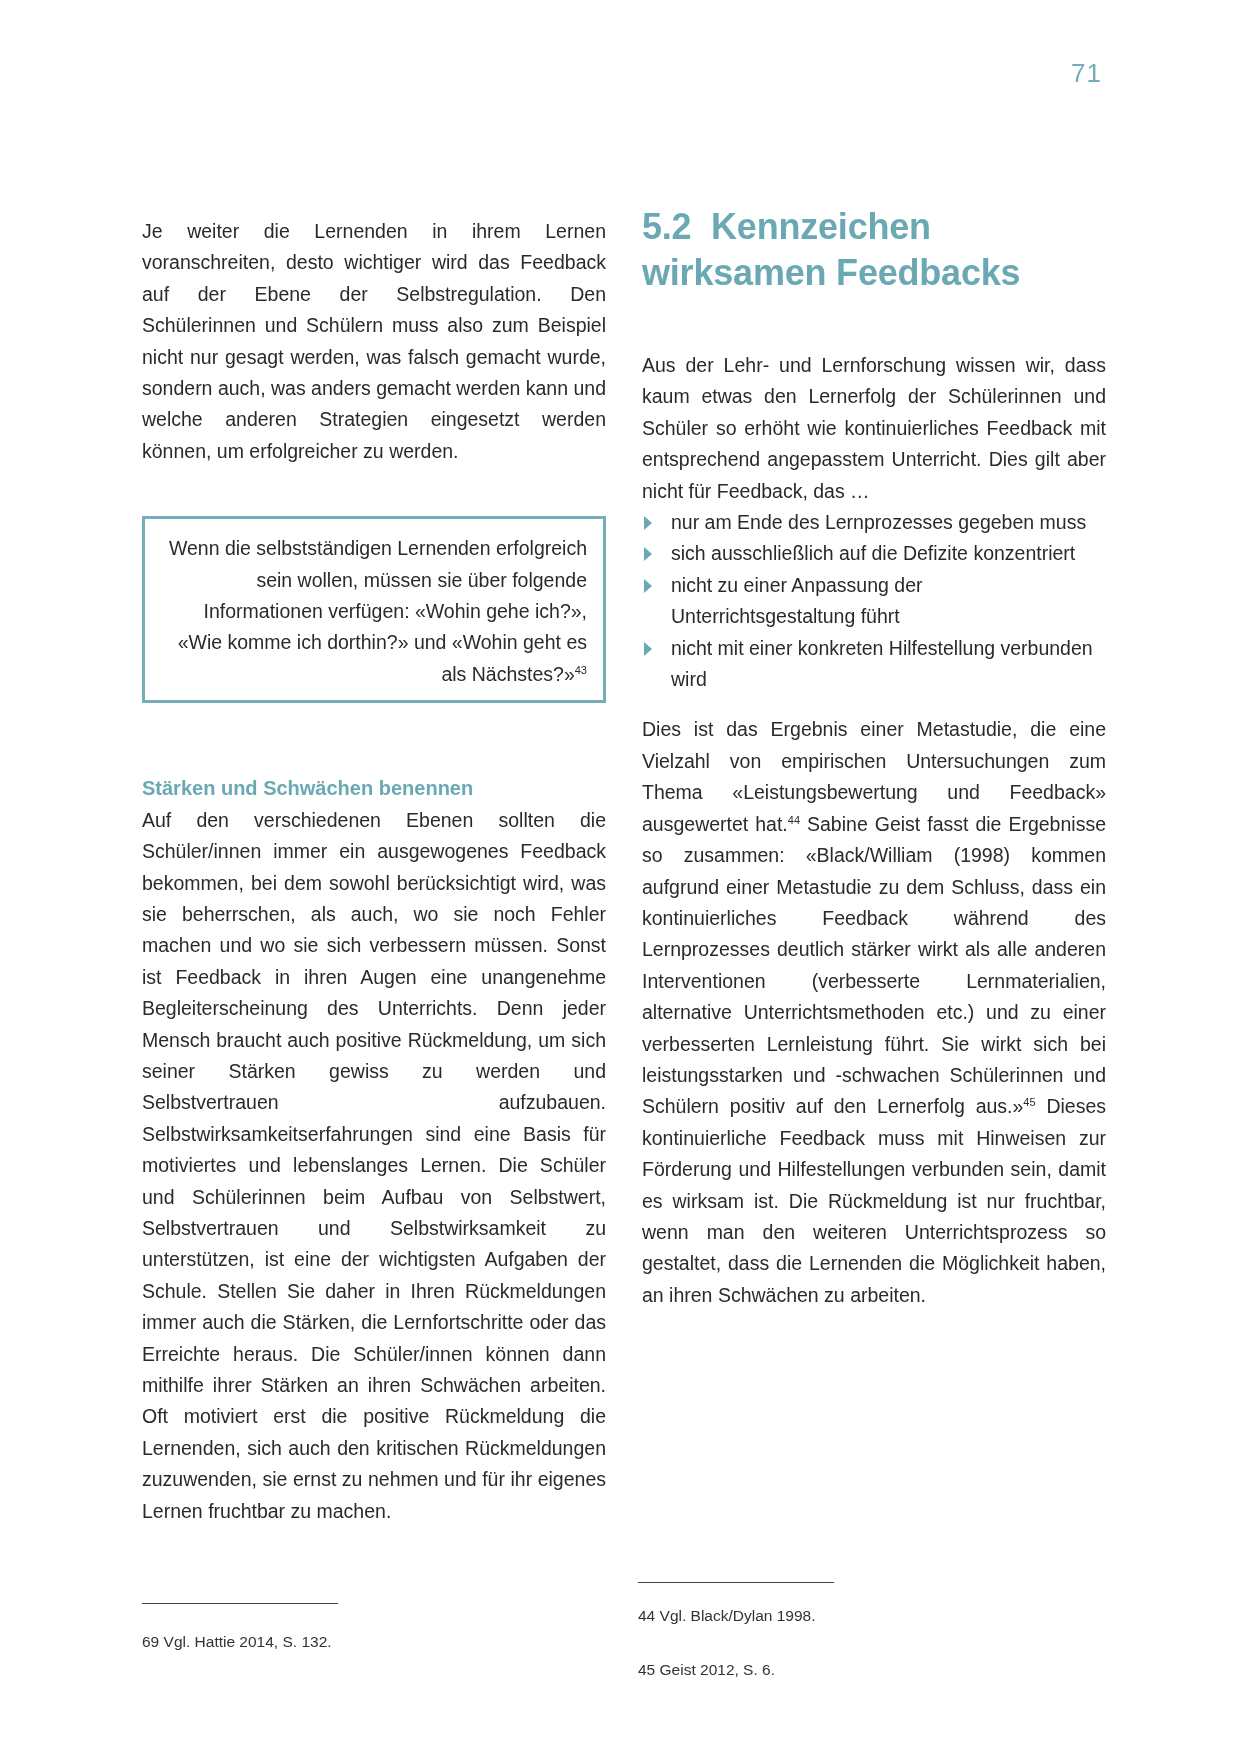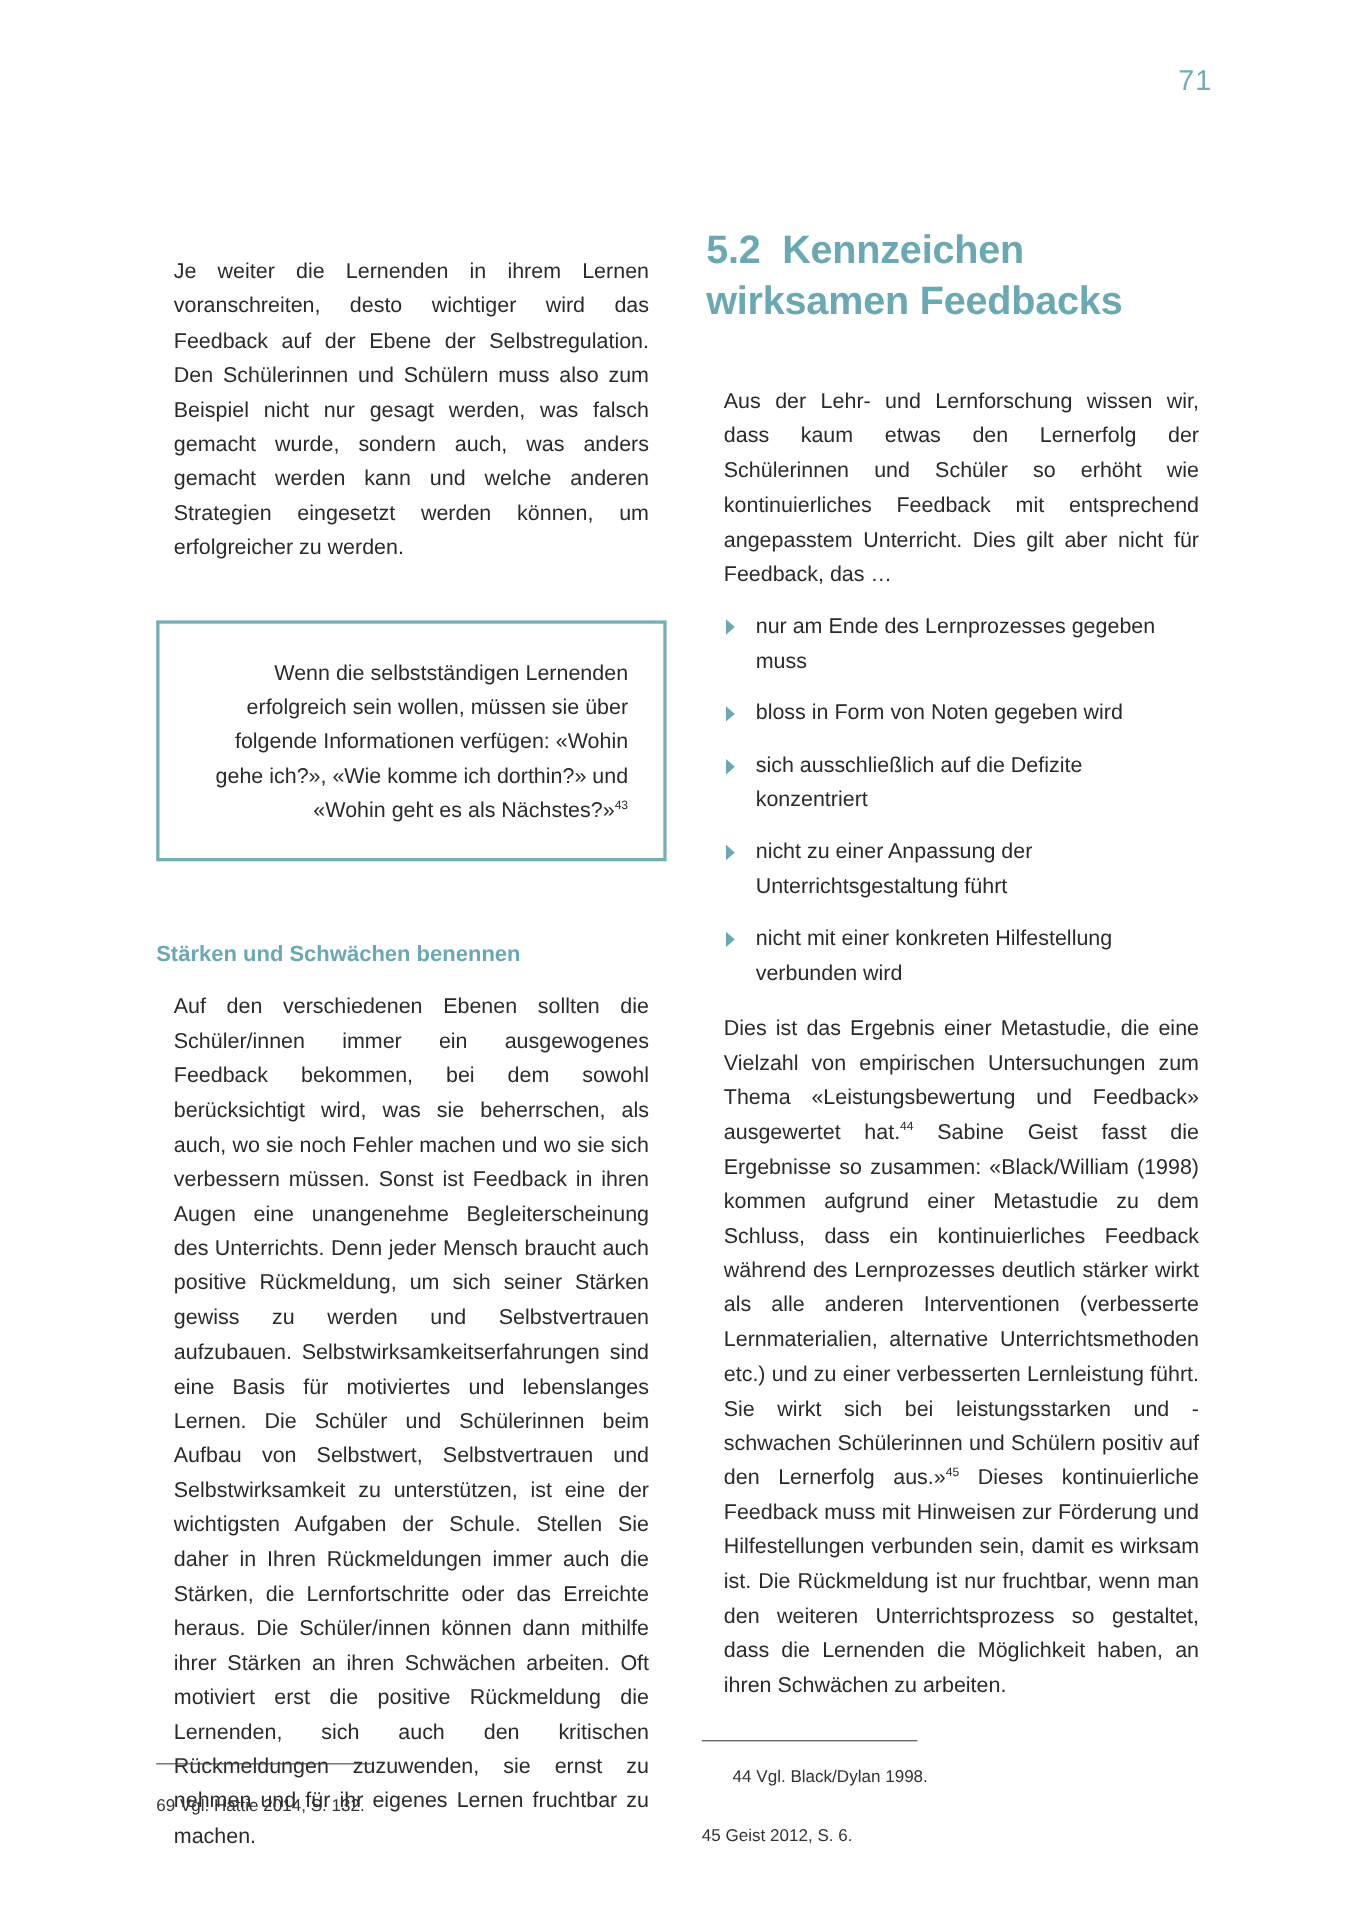--- a/index.html
+++ b/index.html
@@ -3,21 +3,21 @@
 <meta charset="utf-8">
 <style>
   html, body { margin: 0; padding: 0; background: #ffffff; }
   body { width: 1240px; height: 1754px; position: relative; overflow: hidden;
          font-family: "Liberation Sans", sans-serif; color: #2a2a2a; }
   .page-number { position: absolute; right: 138px; top: 58px; font-size: 26px;
                  color: #74adb7; font-weight: 300; letter-spacing: 1px; }
   .col { position: absolute; width: 464px; }
   .col-left { left: 142px; top: 216px; }
   .col-right { left: 642px; top: 204px; }
-  p, li { font-size: 19.5px; line-height: 31.4px; margin: 16px; text-align: justify; }
+  p, li { font-size: 19.5px; line-height: 31.4px; margin: 0; text-align: justify; }
   .heading { font-size: 36px; line-height: 46px; color: #6aa9b4; font-weight: bold;
              margin: 0 0 54px 0; letter-spacing: -0.2px; }
   .quote-box { border: 3px solid #76aeb8; padding: 14px 16px 10px 16px; margin-top: 49px;
                width: 426px; }
   .quote-box p { text-align: right; }
   .sup { font-size: 11px; vertical-align: super; line-height: 0; }
   .subheading { color: #6aa9b4; font-weight: bold; font-size: 20px; line-height: 31.4px;
                 margin-top: 70px; }
   ul.bullets { list-style: none; margin: 0; padding: 0; }
   ul.bullets li { position: relative; padding-left: 29px; text-align: left; }
@@ -42,26 +42,25 @@
 
   <div class="subheading">Stärken und Schwächen benennen</div>
   <p lang="de" style="hyphens:auto;">Auf den verschiedenen Ebenen sollten die Schüler/innen immer ein ausgewogenes Feedback bekommen, bei dem sowohl berücksichtigt wird, was sie beherrschen, als auch, wo sie noch Fehler machen und wo sie sich verbessern müssen. Sonst ist Feedback in ihren Augen eine unangenehme Begleiterscheinung des Unterrichts. Denn jeder Mensch braucht auch positive Rückmeldung, um sich seiner Stärken gewiss zu werden und Selbstvertrauen aufzubauen. Selbstwirksamkeitserfahrungen sind eine Basis für motiviertes und lebenslanges Lernen. Die Schüler und Schülerinnen beim Aufbau von Selbstwert, Selbstvertrauen und Selbstwirksamkeit zu unterstützen, ist eine der wichtigsten Aufgaben der Schule. Stellen Sie daher in Ihren Rückmeldungen immer auch die Stärken, die Lernfortschritte oder das Erreichte heraus. Die Schüler/innen können dann mithilfe ihrer Stärken an ihren Schwächen arbeiten. Oft motiviert erst die positive Rückmeldung die Lernenden, sich auch den kritischen Rückmeldungen zuzuwenden, sie ernst zu nehmen und für ihr eigenes Lernen fruchtbar zu machen.</p>
 </div>
 
 <div class="col col-right">
   <h2 class="heading" style="white-space:pre-wrap;">5.2  Kennzeichen wirksamen Feedbacks</h2>
   <p lang="de" style="hyphens:auto;">Aus der Lehr- und Lernforschung wissen wir, dass kaum etwas den Lernerfolg der Schülerinnen und Schüler so erhöht wie kontinuierliches Feedback mit entsprechend angepasstem Unterricht. Dies gilt aber nicht für Feedback, das …</p>
   <ul class="bullets">
     <li><span class="bullet"></span><span>nur am Ende des Lernprozesses gegeben muss</span></li>
-    <li><span class="bullet"></span><span>bloss in Form von Noten gegeben wird</span></li>
     <li><span class="bullet"></span><span>sich ausschließlich auf die Defizite konzentriert</span></li>
     <li><span class="bullet"></span><span>nicht zu einer Anpassung der Unterrichtsgestaltung führt</span></li>
     <li><span class="bullet"></span><span>nicht mit einer konkreten Hilfestellung verbunden wird</span></li>
   </ul>
   <p class="para-gap" lang="de" style="hyphens:auto;"><span>Dies ist das Ergebnis einer Metastudie, die eine Vielzahl von empirischen Untersuchungen zum Thema «Leistungsbewertung und Feedback» ausgewertet hat.</span><span class="sup">44</span><span> Sabine Geist fasst die Ergebnisse so zusammen: «Black/William (1998) kommen aufgrund einer Metastudie zu dem Schluss, dass ein kontinuierliches Feedback während des Lernprozesses deutlich stärker wirkt als alle anderen Interventionen (verbesserte Lernmaterialien, alternative Unterrichtsmethoden etc.) und zu einer verbesserten Lernleistung führt. Sie wirkt sich bei leistungsstarken und -schwachen Schülerinnen und Schülern positiv auf den Lernerfolg aus.»</span><span class="sup">45</span><span> Dieses kontinuierliche Feedback muss mit Hinweisen zur Förderung und Hilfestellungen verbunden sein, damit es wirksam ist. Die Rückmeldung ist nur fruchtbar, wenn man den weiteren Unterrichtsprozess so gestaltet, dass die Lernenden die Möglichkeit haben, an ihren Schwächen zu arbeiten.</span></p>
 </div>
 
 <div class="fn-rule" style="left:142px; top:1603px;"></div>
 <div class="footnote" style="left:142px; top:1632px;">69 Vgl. Hattie 2014, S. 132.</div>
 
 <div class="fn-rule" style="left:638px; top:1582px;"></div>
-<div class="footnote" style="left:666px; top:1606px;">44 Vgl. Black/Dylan 1998.</div>
+<div class="footnote" style="left:638px; top:1606px;">44 Vgl. Black/Dylan 1998.</div>
 <div class="footnote" style="left:638px; top:1627px;margin-top:33px;">45 Geist 2012, S. 6.</div>
 
 </body></html>

